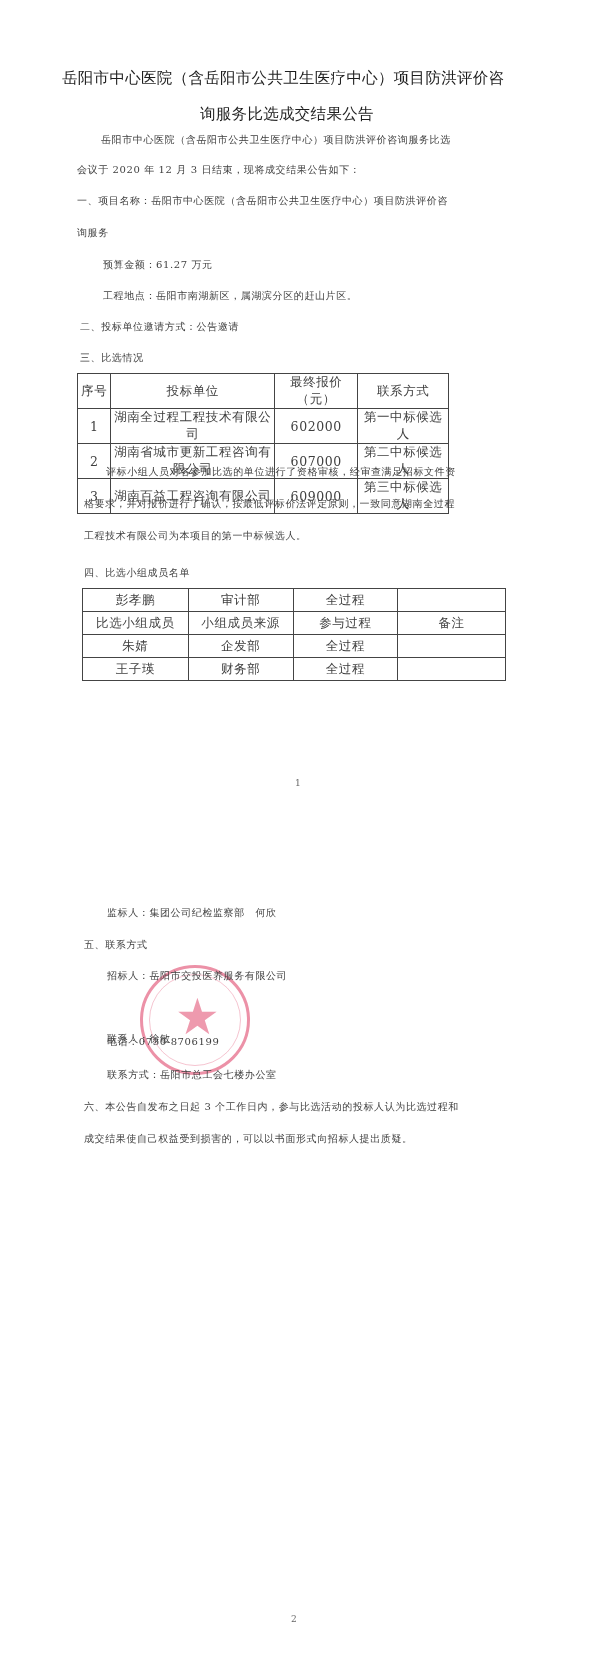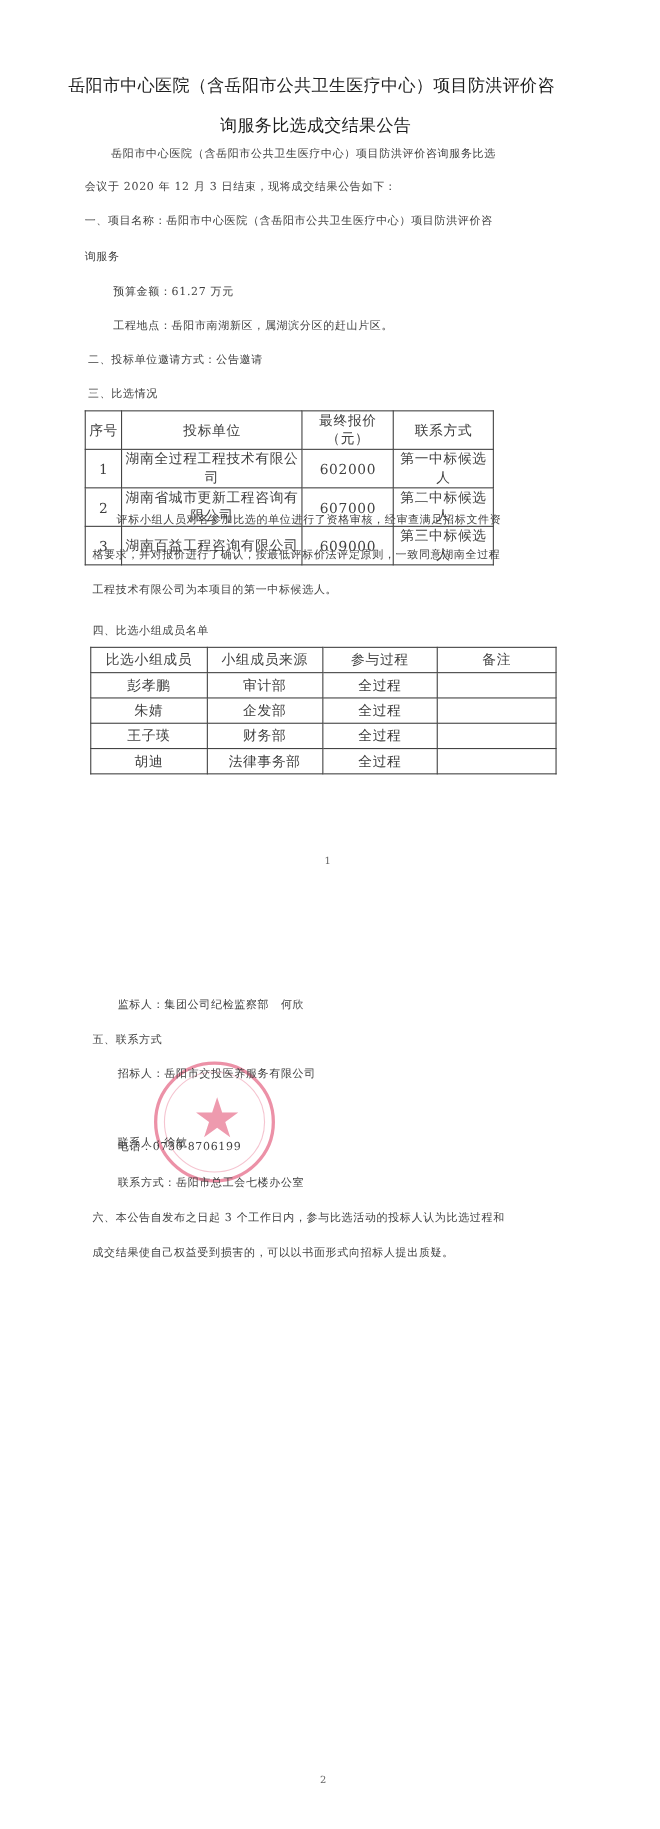--- a/index.html
+++ b/index.html
@@ -76,46 +76,40 @@
 
 <table class="grid" style="left:82px;top:588px;width:424px;">
   <colgroup>
       <col style="width:106px">
       <col style="width:105px">
       <col style="width:105px">
       <col style="width:108px">
     </colgroup>
   <tbody>
       <tr style="height:23px">
+    <td>彭孝鹏</td>
+    <td>审计部</td>
+    <td>全过程</td>
+    <td></td>
+  </tr>
+  <tr style="height:23px">
     <td>比选小组成员</td>
     <td>小组成员来源</td>
     <td>参与过程</td>
     <td>备注</td>
-  </tr>
-  <tr style="height:23px">
-    <td>彭孝鹏</td>
-    <td>审计部</td>
-    <td>全过程</td>
-    <td></td>
   </tr>
   <tr style="height:23px">
     <td>朱婧</td>
     <td>企发部</td>
     <td>全过程</td>
     <td></td>
   </tr>
   <tr style="height:23px">
     <td>王子瑛</td>
     <td>财务部</td>
-    <td>全过程</td>
-    <td></td>
-  </tr>
-  <tr style="height:23px">
-    <td>胡迪</td>
-    <td>法律事务部</td>
     <td>全过程</td>
     <td></td>
   </tr>
 </tbody>
   </table>
 
 <div class="abs pageno" style="left:295px;top:778px;">1</div>
 
 <div class="abs txt" style="left:107px;top:906px;">监标人：集团公司纪检监察部　何欣</div>
 <div class="abs txt" style="left:84px;top:938px;">五、联系方式</div>

